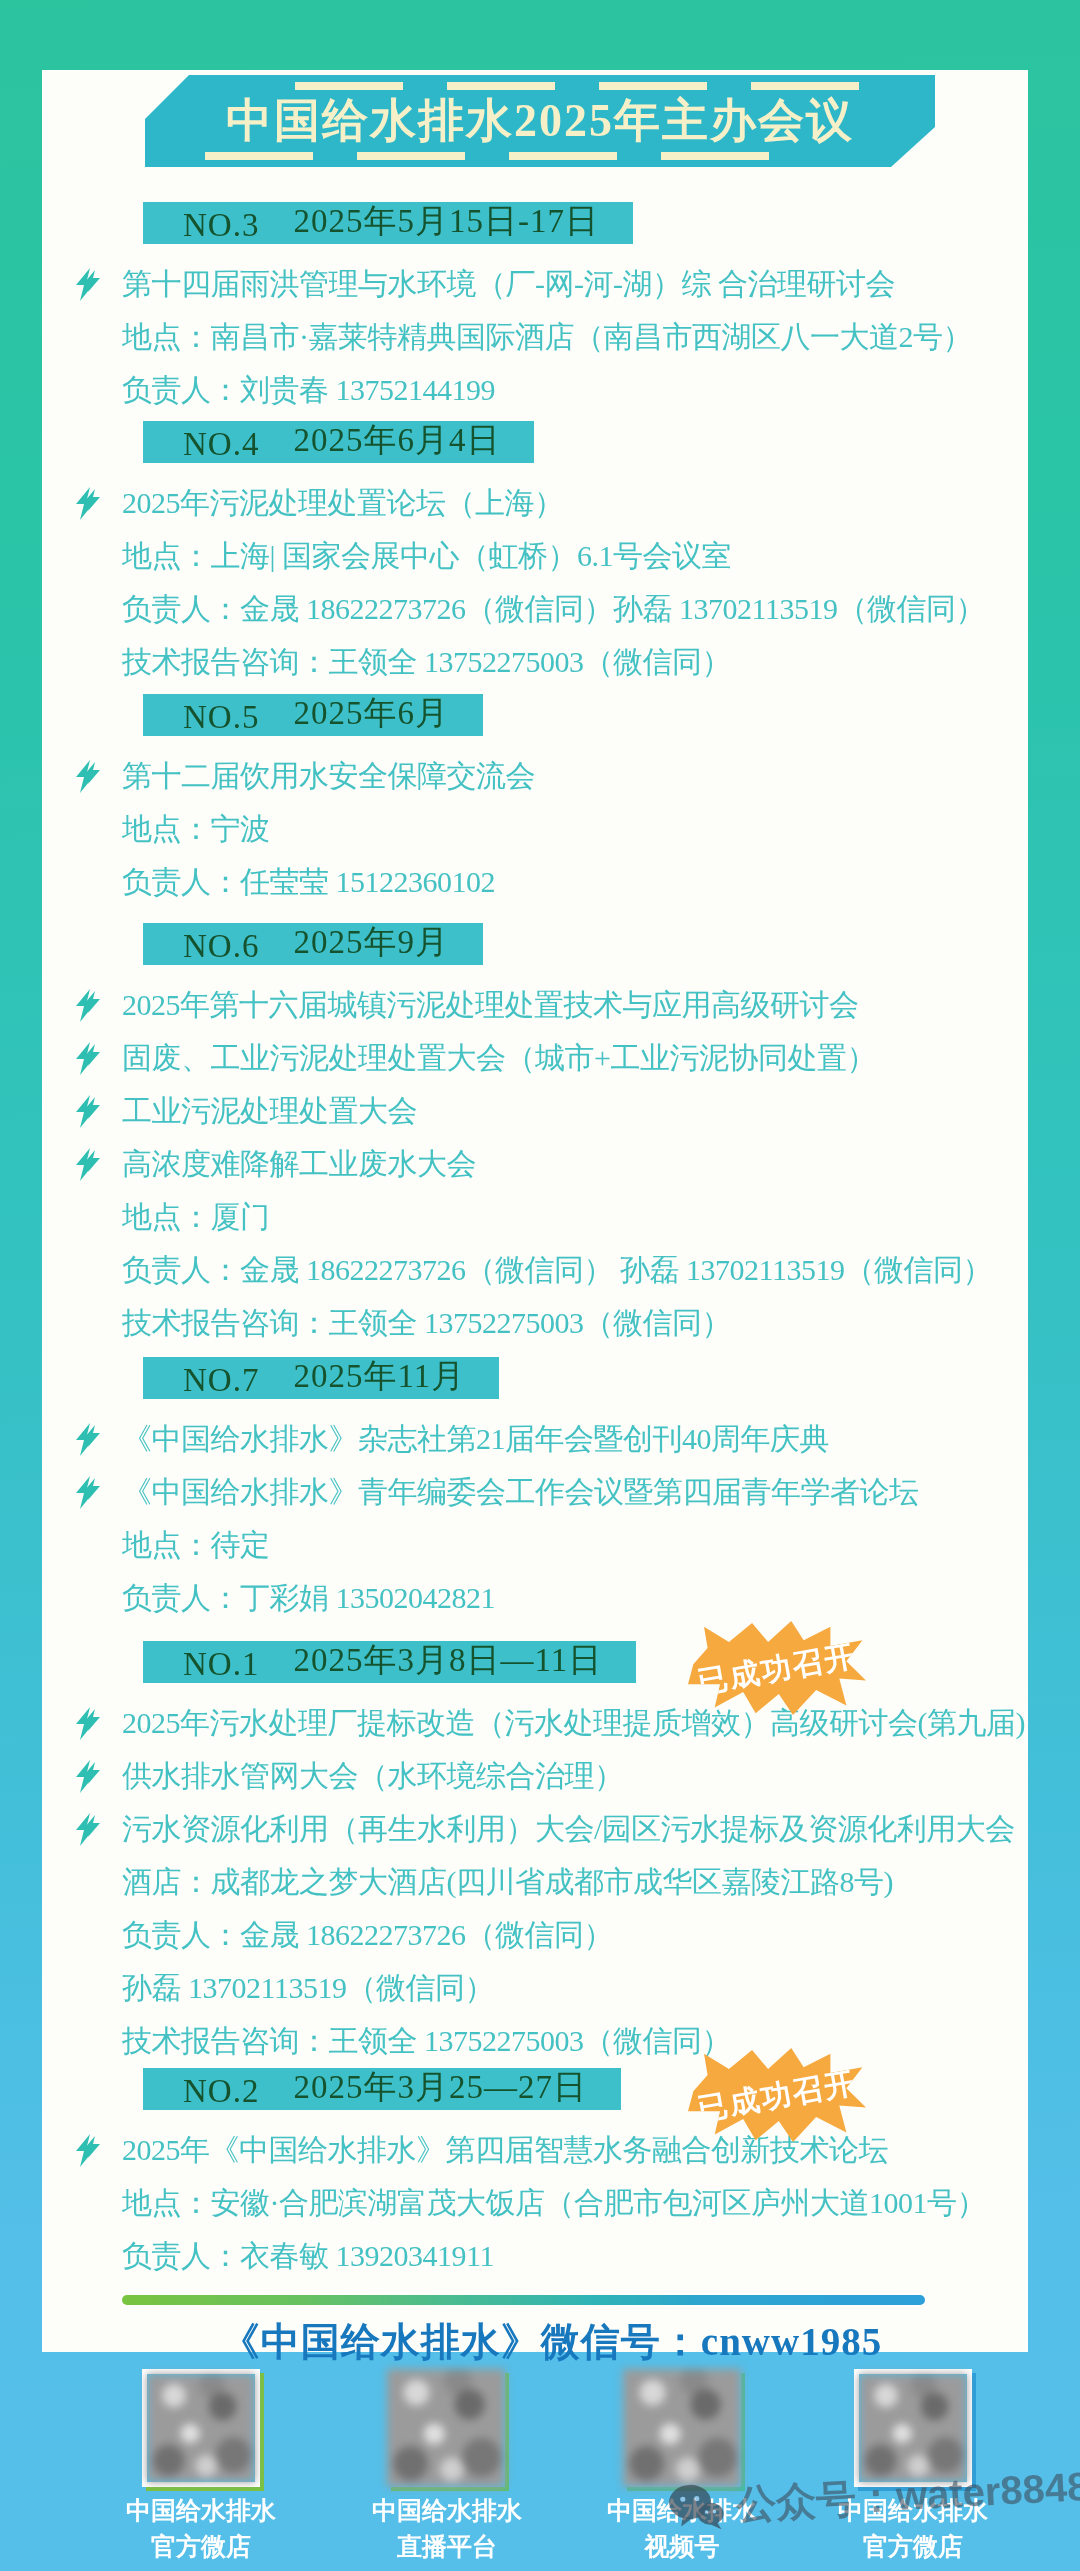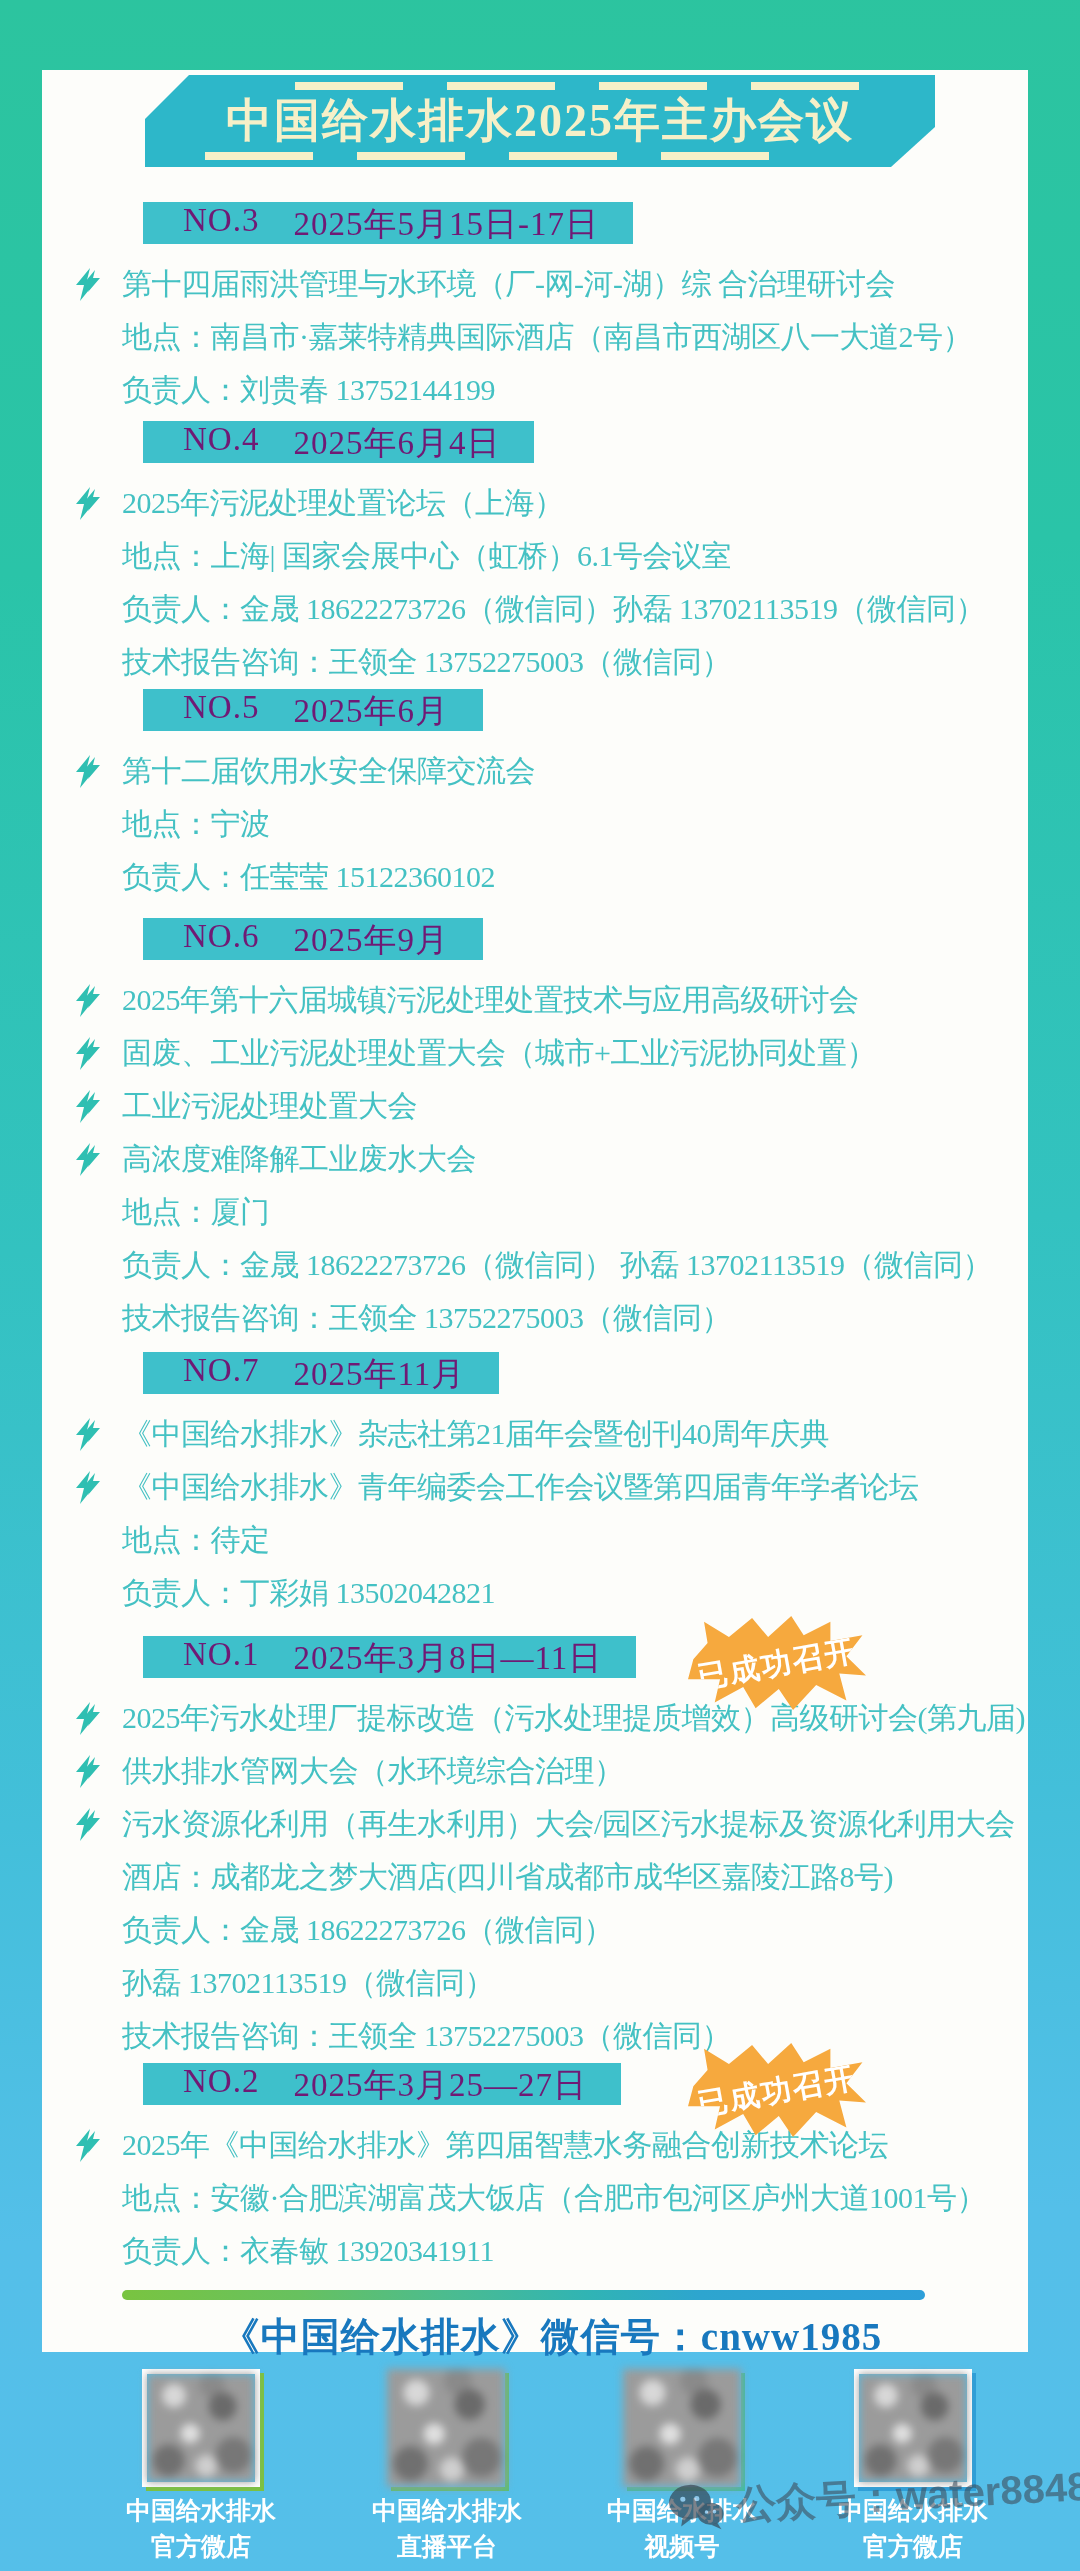--- a/index.html
+++ b/index.html
@@ -25,26 +25,26 @@
   }
   .dash-row{
     position:absolute;height:8px;width:564px;
     background:repeating-linear-gradient(90deg,#f6f0c8 0 108px,transparent 108px 152px);
   }
   .dash-top{left:150px;top:7px;}
   .dash-bottom{left:60px;bottom:7px;}
   
   .content{position:absolute;left:0;top:0;width:100%;padding:132px 0 0 33px;box-sizing:border-box;}
   .section{position:relative;}
-  .sec2{margin-top:4px}.sec3{}.sec4{margin-top:14px}
+  .sec2{margin-top:4px}.sec3{margin-top:5px}.sec4{margin-top:14px}
   .sec5{margin-top:7px}.sec6{margin-top:16px}.sec7{margin-top:0}
   .hdr-row{position:relative;height:42px;margin:0 0 14px 68px;}
   .sec-hdr{
-    display:inline-flex;align-items:flex-start;height:42px;padding:0 34px 0 40px;
-    background:#3ec0cb;color:#701a75;font-size:33px;letter-spacing:1px;
+    display:inline-flex;align-items:flex-end;height:42px;padding:0 34px 0 40px;
+    background:#3ec0cb;color:#14532d;font-size:33px;letter-spacing:1px;
   }
   .sec-hdr .no{margin-right:34px;}
   .row{height:53px;display:flex;align-items:center;white-space:nowrap;}
   .row .txt{color:#44c1c3;font-size:30px;letter-spacing:-0.5px;}
   .row svg.bolt{width:26px;height:34px;margin-right:21px;flex:0 0 26px;}
   .row .spacer{width:47px;flex:0 0 47px;}
   
   .badge{
     position:absolute;left:545px;top:-20px;width:178px;height:96px;
     background:#f6a93e;display:flex;align-items:center;justify-content:center;

